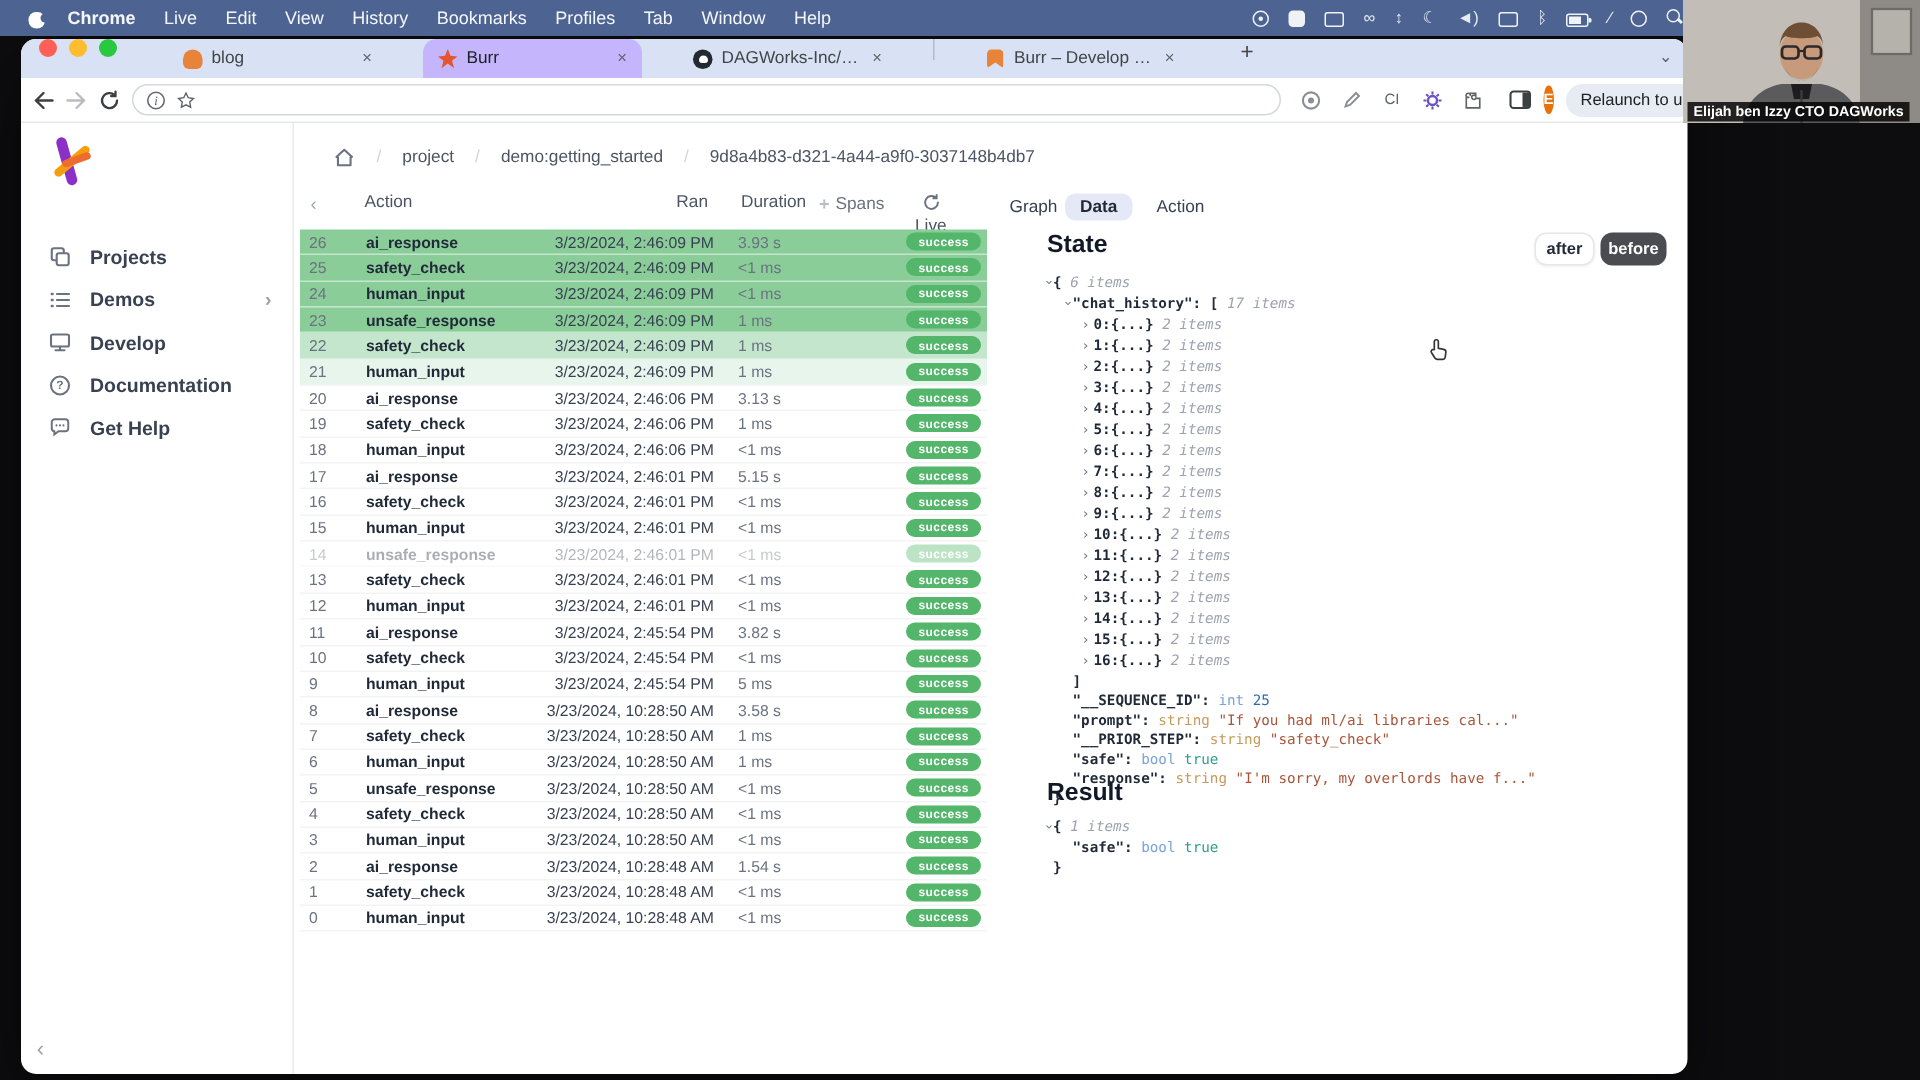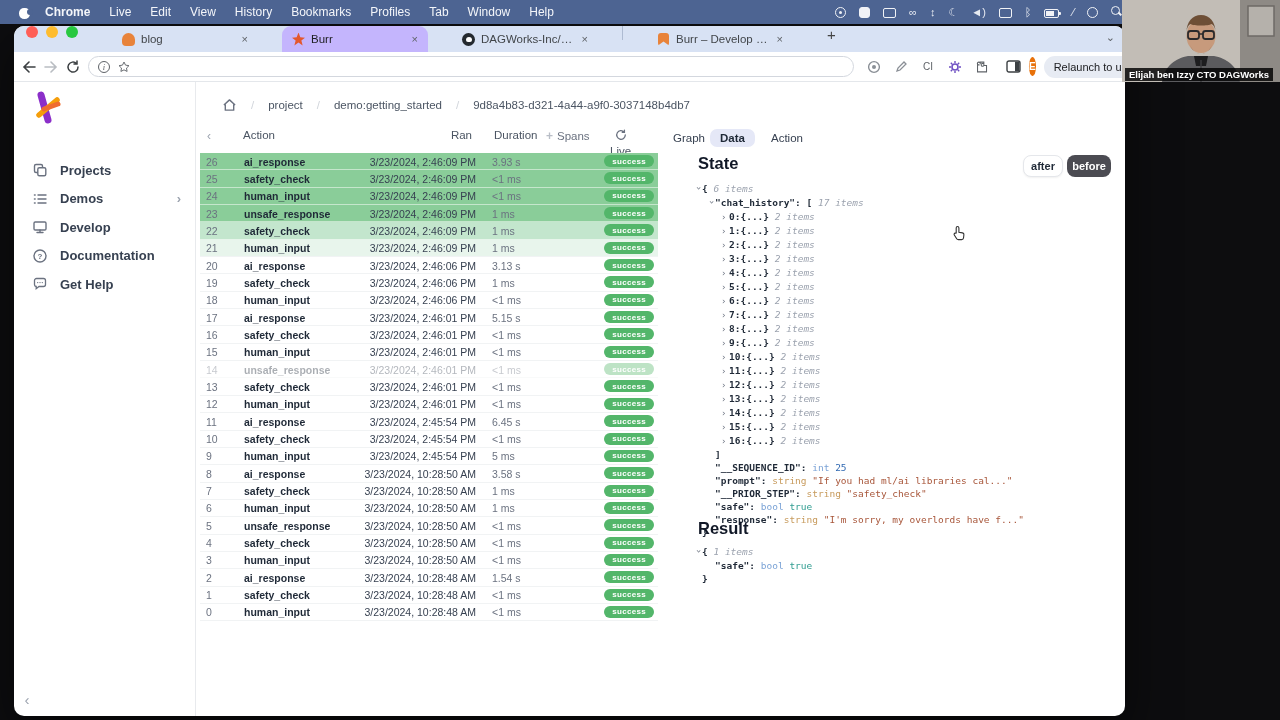--- a/index.html
+++ b/index.html
@@ -511,21 +511,21 @@
             <span class="tact">human_input</span>
             <span class="tran">3/23/2024, 2:46:01 PM</span>
             <span class="tdur">&lt;1 ms</span>
             <span class="tbadge">success</span>
           </div>
 
           <div class="trow">
             <span class="tnum">11</span>
             <span class="tact">ai_response</span>
             <span class="tran">3/23/2024, 2:45:54 PM</span>
-            <span class="tdur">6.45 s</span>
+            <span class="tdur">3.82 s</span>
             <span class="tbadge">success</span>
           </div>
 
           <div class="trow">
             <span class="tnum">10</span>
             <span class="tact">safety_check</span>
             <span class="tran">3/23/2024, 2:45:54 PM</span>
             <span class="tdur">&lt;1 ms</span>
             <span class="tbadge">success</span>
           </div>

